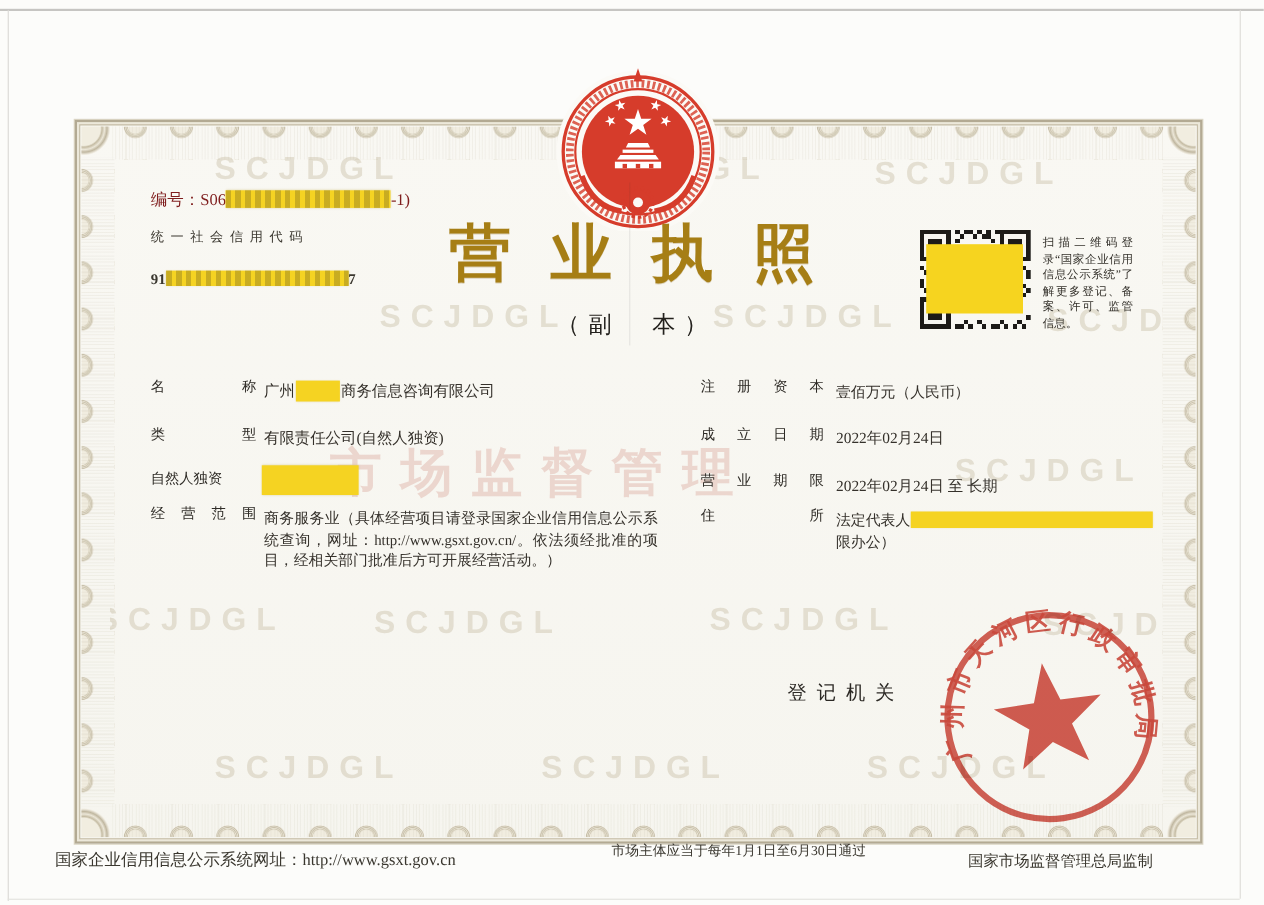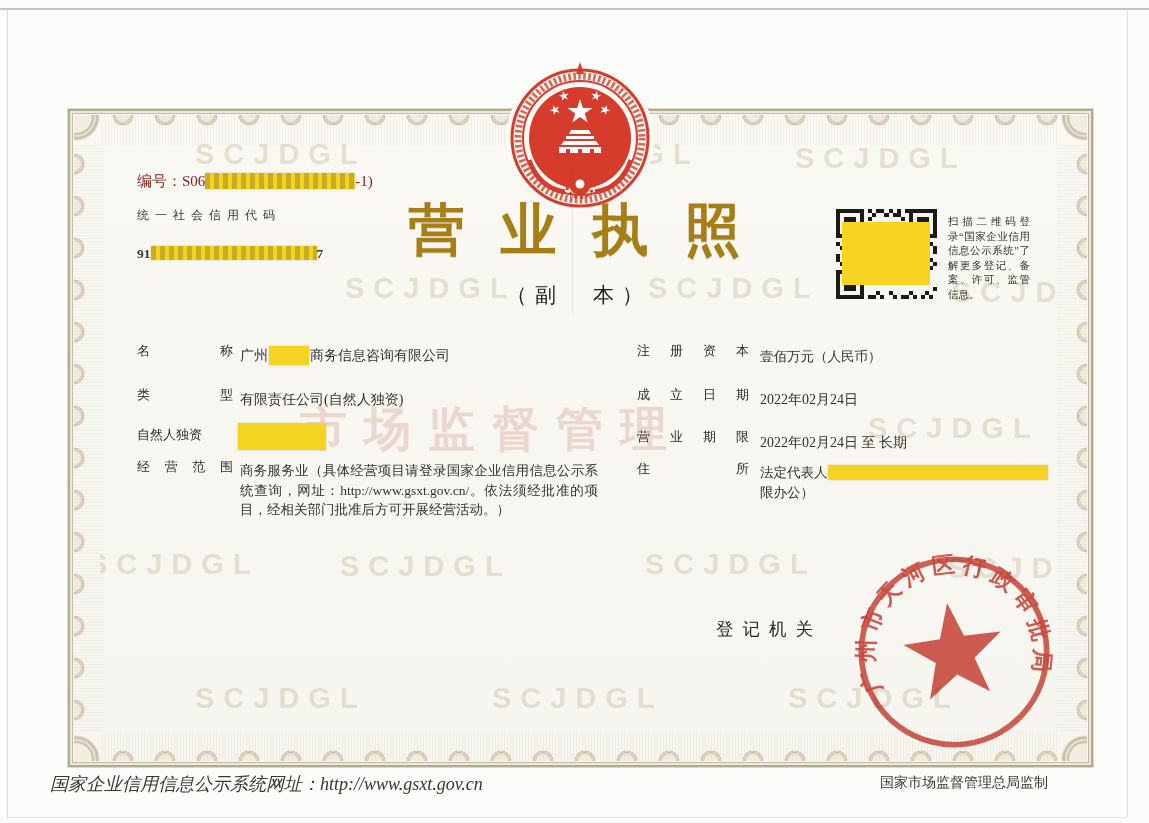--- a/index.html
+++ b/index.html
@@ -78,21 +78,21 @@
   .r-addr{width:220px;height:15px;vertical-align:-3px;}
 
   
   .registrar{left:716px;top:617px;font-size:17.5px;letter-spacing:9px;color:#2c2925;font-weight:500;}
   .issue-date{left:843px;top:686px;font-size:17px;color:#23211d;letter-spacing:1px;}
   .seal{left:851px;top:549px;width:206px;height:206px;transform:rotate(-8deg);
         mix-blend-mode:multiply;opacity:.9;}
 
   
   .foot{color:#3a372f;}
-  .f-left{left:50px;top:772px;font-size:18px;font-style:italic;}
+  .f-left{left:50px;top:772px;font-size:15px;}
   .f-mid{left:556px;top:765px;font-size:12.5px;line-height:16.5px;}
   .f-right{left:880px;top:774px;font-size:14px;}
 </style>
 </head>
 <body>
 
 <div class="scan">
 
   <div class="abs edge-top"></div>
   <div class="abs edge-left"></div>
@@ -259,16 +259,17 @@
       <circle cx="100" cy="100" r="90" fill="none" stroke="#cb382b" stroke-width="5.5" opacity=".88"></circle>
       <polygon points="100,52 111.8,85.8 147.6,86.5 119,108.2 129.4,142.5 100,122 70.6,142.5 81,108.2 52.4,86.5 88.2,85.8" fill="#cb382b" opacity=".9"></polygon>
       <text font-size="22" font-weight="bold" fill="#cb382b" opacity=".9" font-family="Liberation Serif, serif">
         <textPath href="#sealArc" startOffset="3%" textLength="300">广州市天河区行政审批局</textPath>
       </text>
     </svg>
   </div>
 
   <div class="abs foot f-left">国家企业信用信息公示系统网址：http://www.gsxt.gov.cn</div>
   <div class="abs foot f-mid">
+    <div>市场主体应当于每年1月1日至6月30日通过</div>
   </div>
   <div class="abs foot f-right">国家市场监督管理总局监制</div>
 
 </div>
 
 </body></html>

